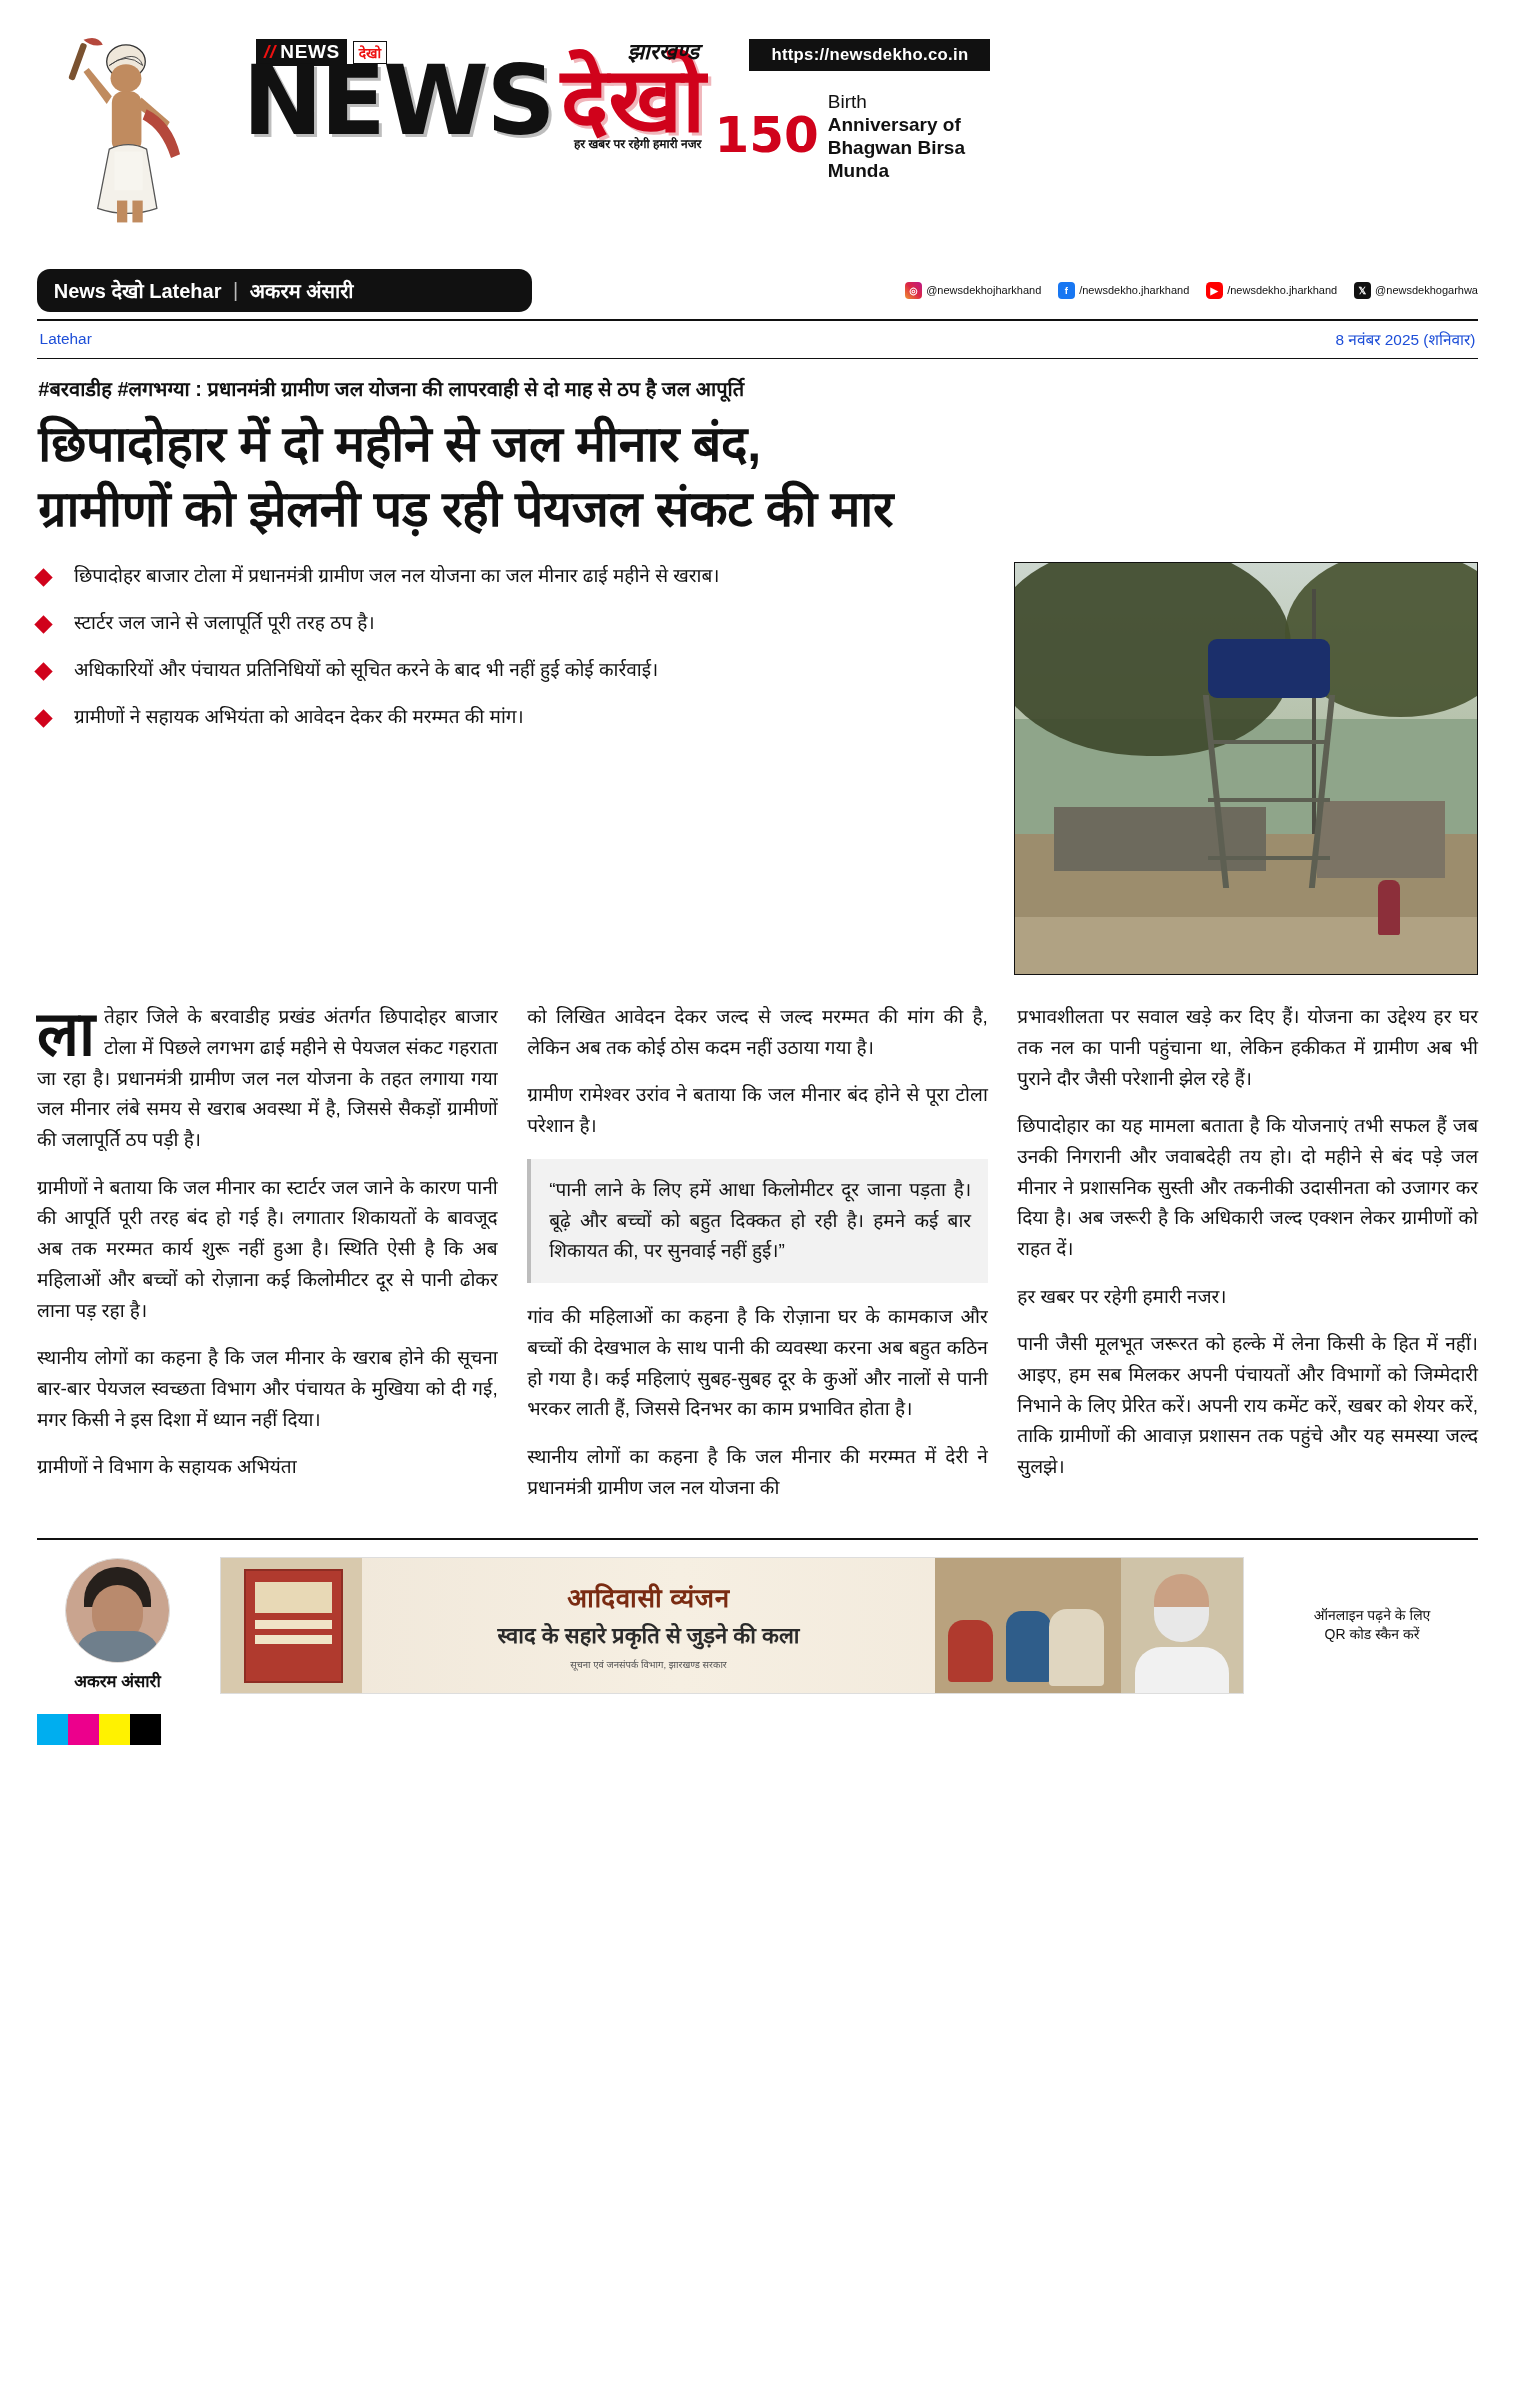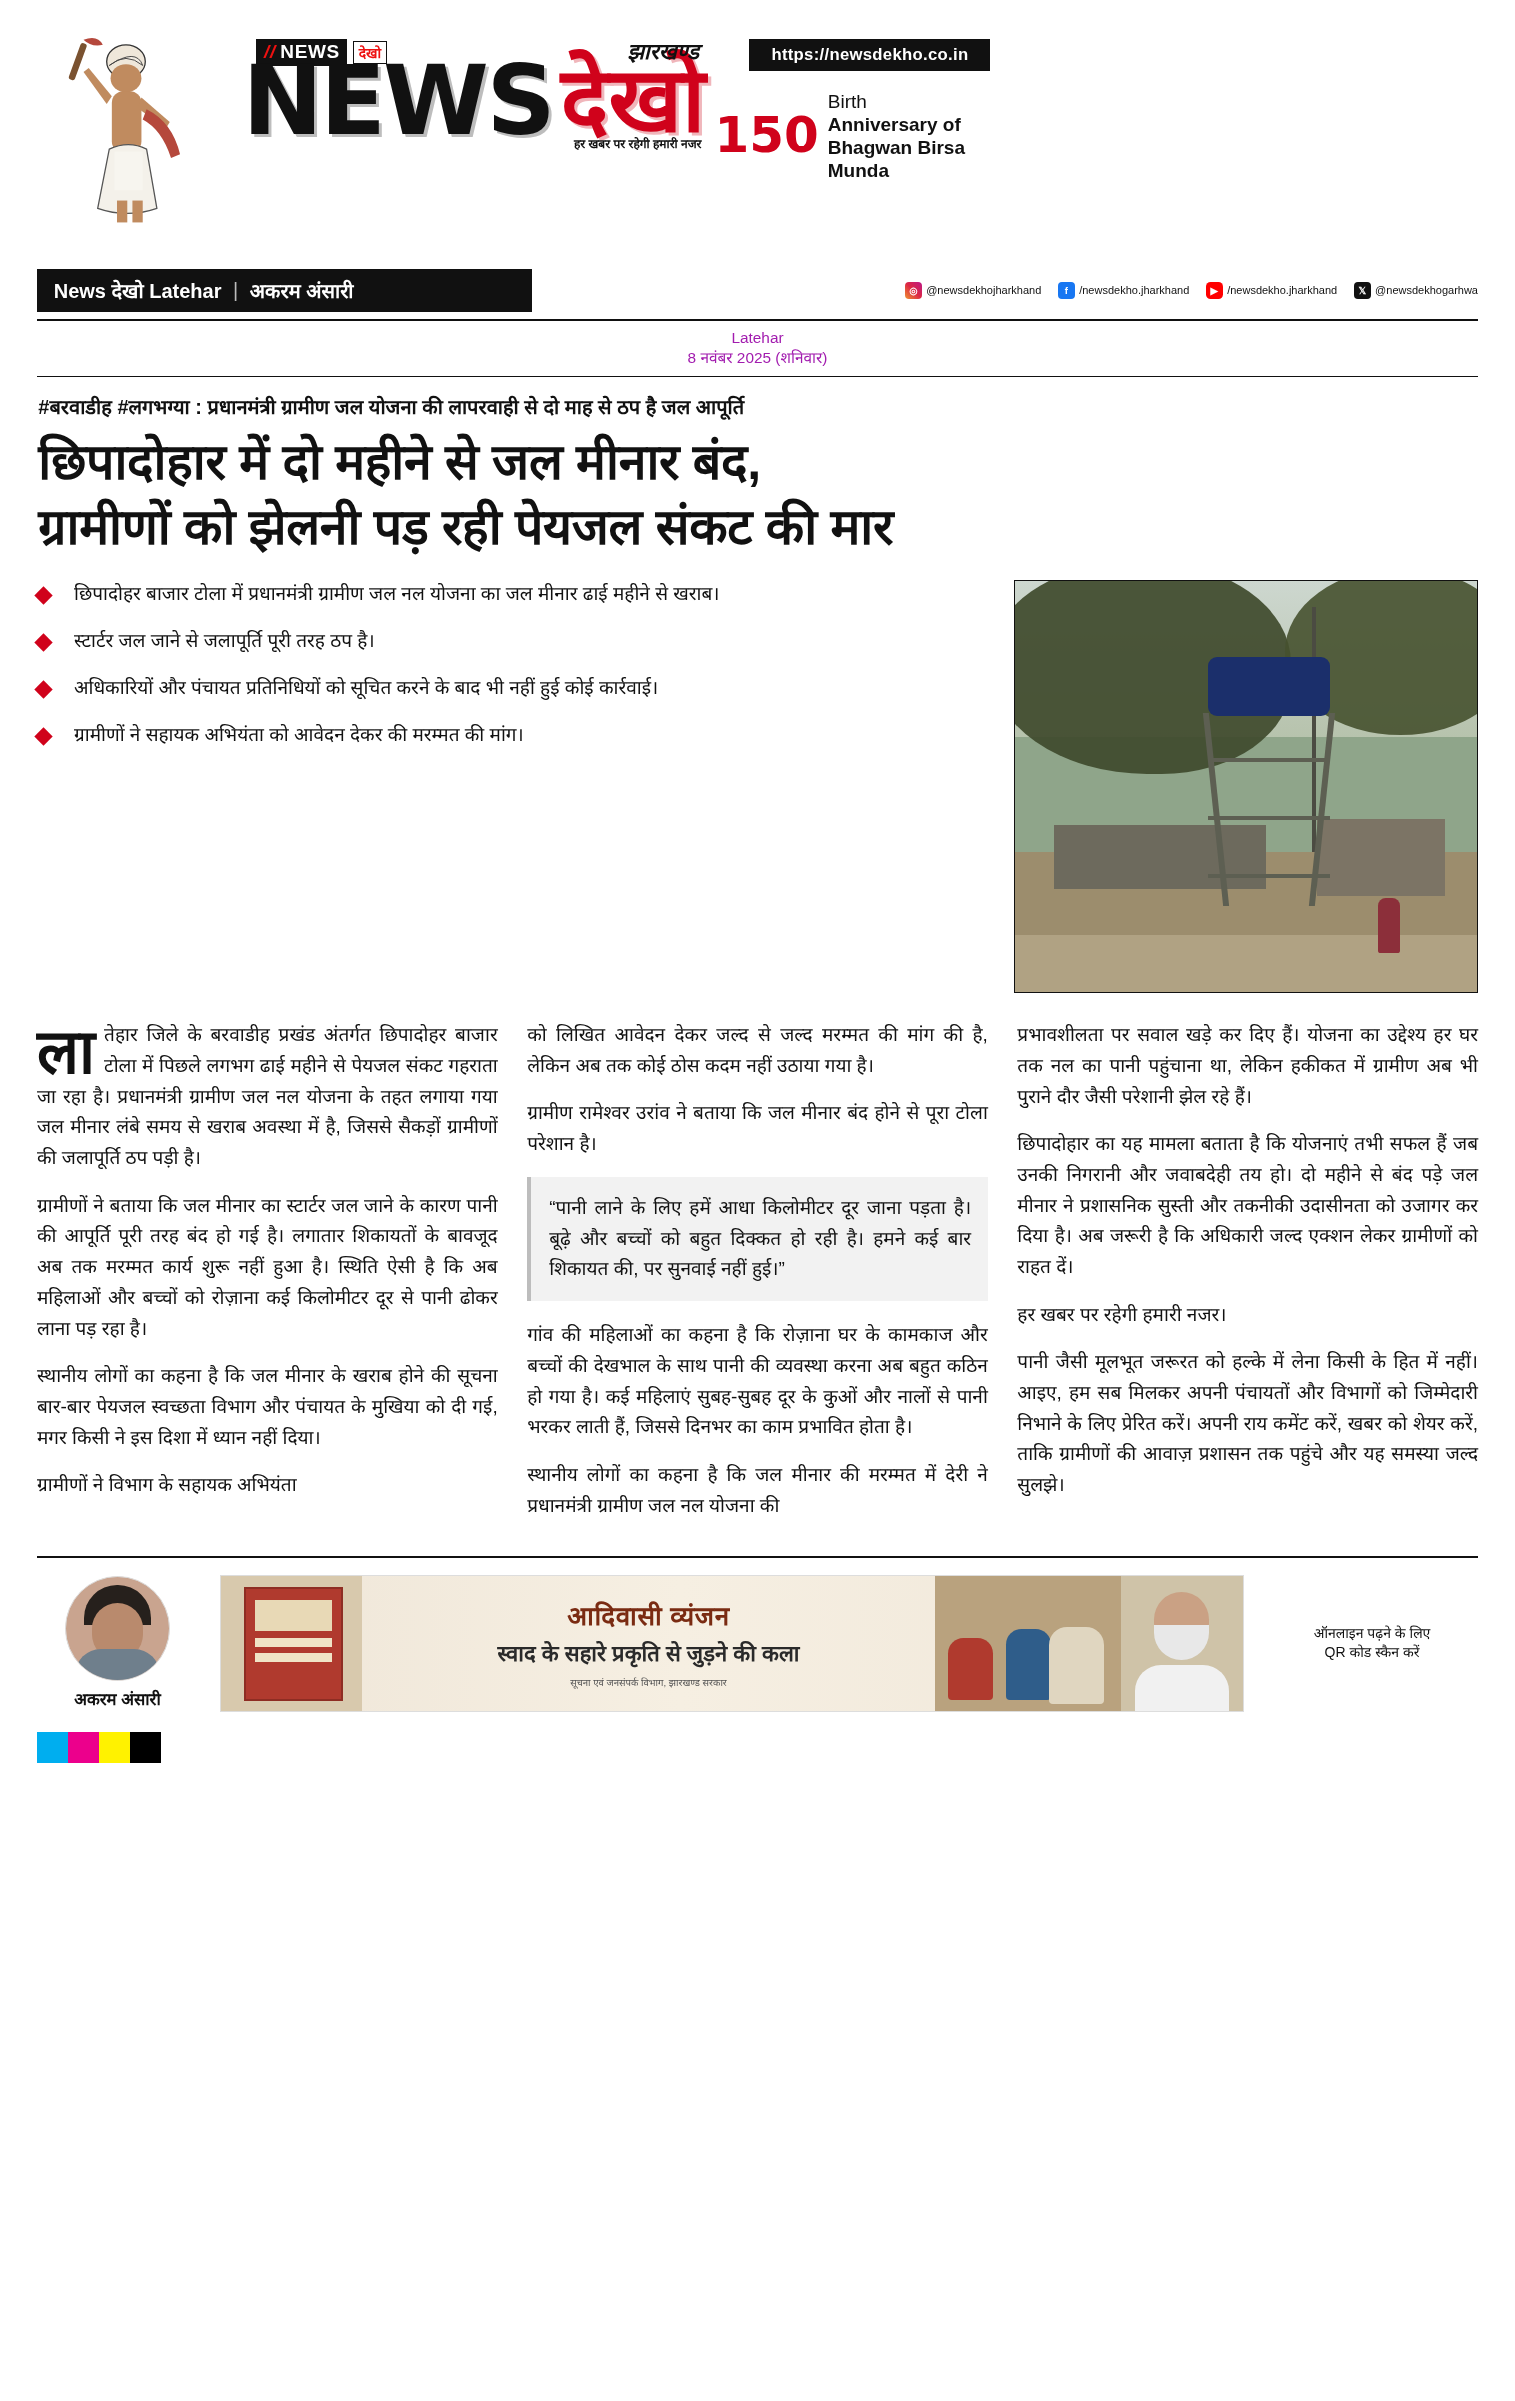--- a/index.html
+++ b/index.html
@@ -172,20 +172,21 @@
     background:#111;
     color:#fff;
     font-size:20px;
     font-weight:bold;
     padding:8.3px 16.7px 8.3px 16.7px;
     display:flex;
     align-items:center;
     gap:11.6px;
     flex:0 0 auto;
     min-width:462px;
+    border-radius:13px;
   }
   .strap-left .sep{color:#bbb;font-weight:normal;}
   .strap-left .rep{font-weight:bold;}
   .strap-right{
     flex:1 1 auto;
     display:flex;
     align-items:center;
     justify-content:flex-end;
     gap:16.7px;
     padding-left:15.4px;
@@ -208,22 +209,21 @@
   .sic.yt{background:#ff0000;border-radius:4.5px;}
   .sic.tw{background:#111;}
 
   .rule-dark{height:2.6px;background:#111;margin-top:6.4px;}
   .dateline{
     display:flex;
     justify-content:space-between;
     align-items:center;
     font-size:15.4px;
     padding:7.7px 2.6px 7.7px 2.6px;
-    color:#a21caf;
-    flex-direction:column;
+    color:#1d4ed8;
   }
   .rule-thin{height:1.3px;background:#111;}
 
   
   .kicker{
     font-size:20px;
     font-weight:bold;
     color:#111;
     padding:16.7px 1.3px 6.4px 1.3px;
     line-height:1.35;

